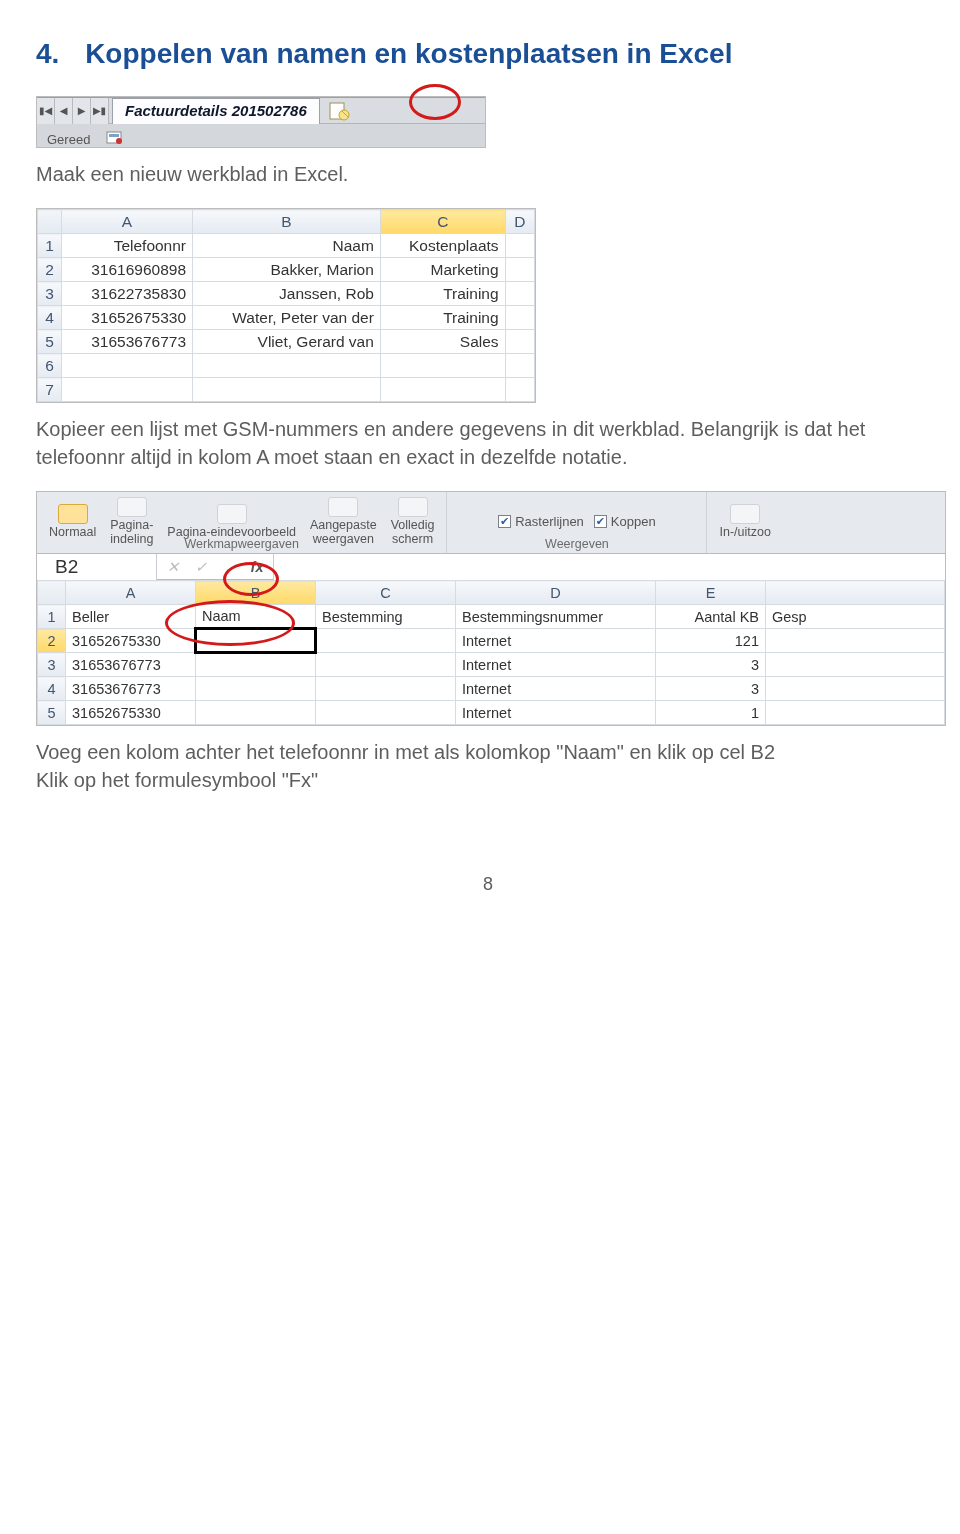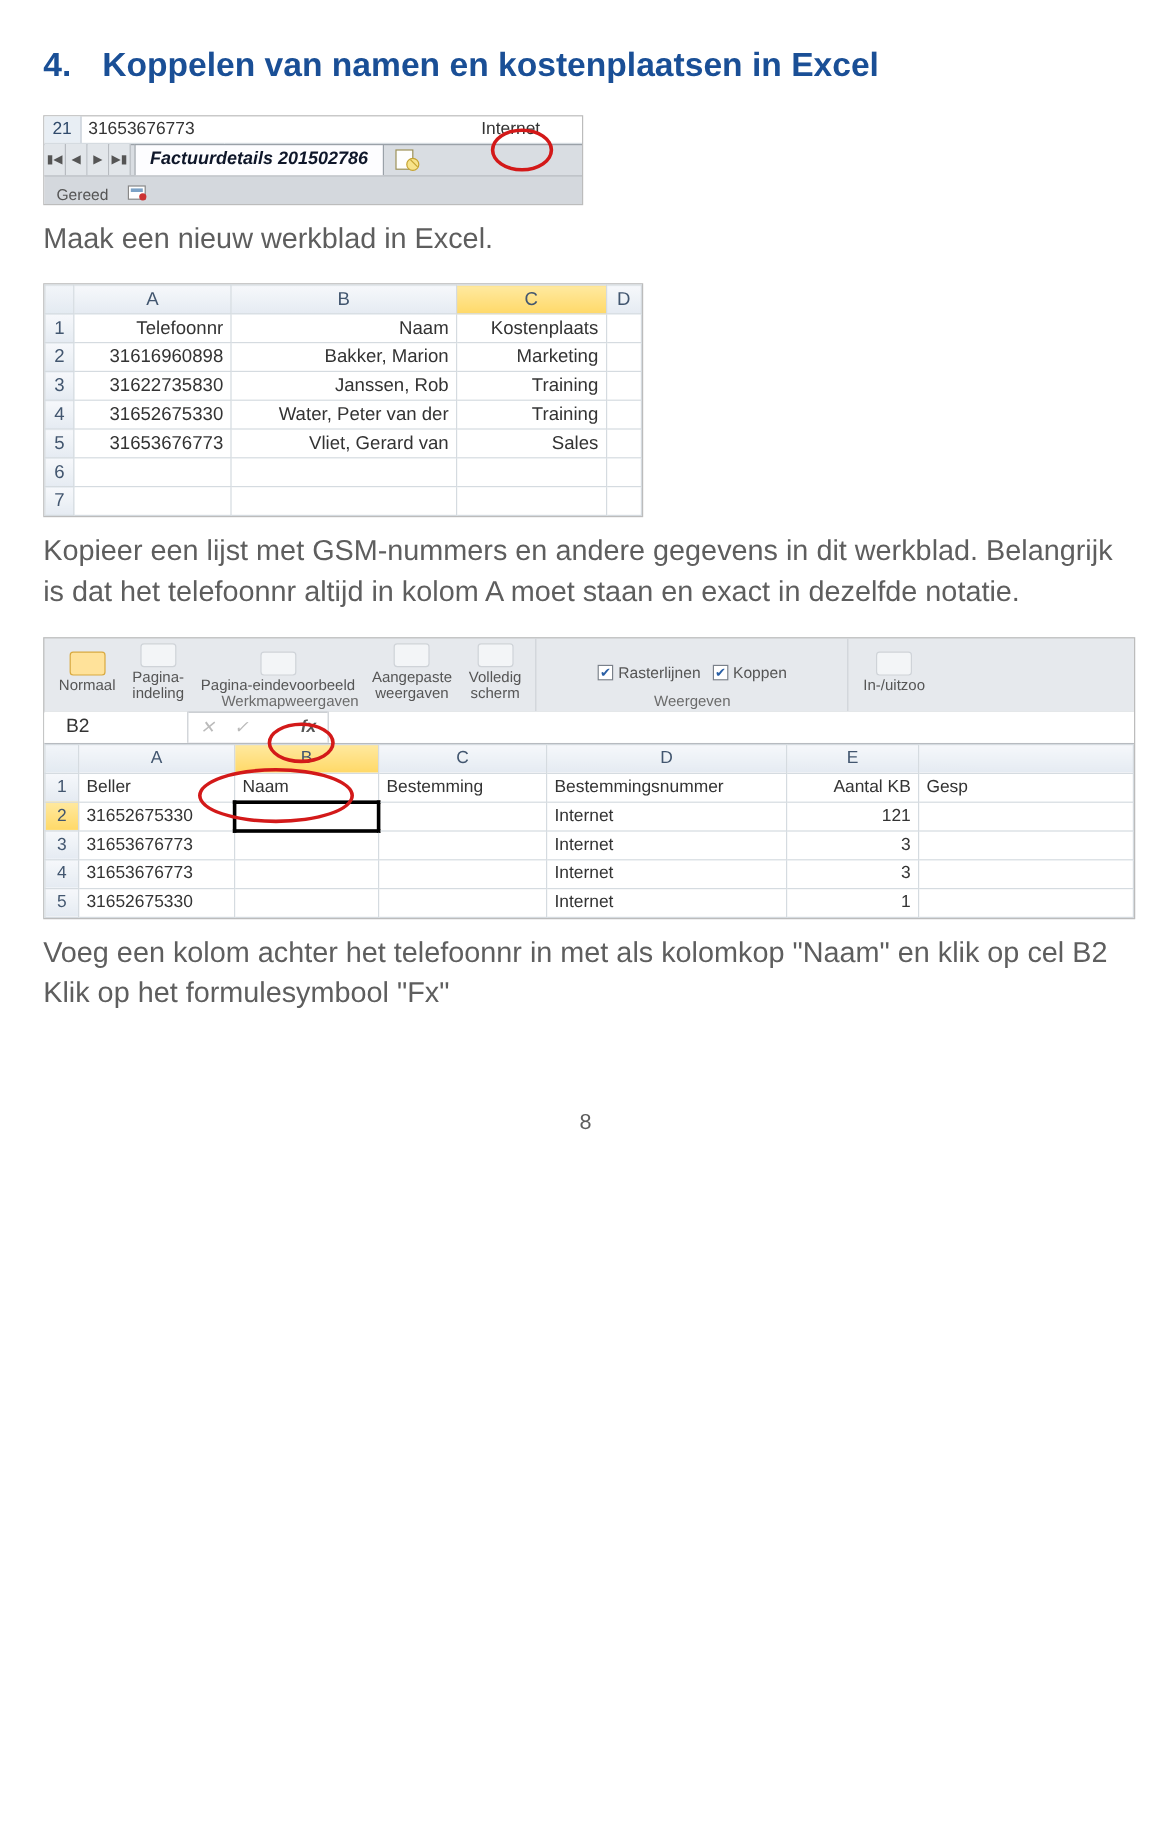--- a/index.html
+++ b/index.html
@@ -13,21 +13,21 @@
   }
   .heading {
     color: #1a4f96;
     font-weight: bold;
     font-size: 28px;
     line-height: 1.3;
     margin-bottom: 24px;
   }
   .heading .num { display: inline-block; margin-right: 18px; }
   .body-text {
-    font-size: 24px;
+    font-size: 20px;
     color: #5e5e5e;
     margin: 12px 0 20px 0;
     line-height: 1.4;
   }
 
   
   .fig1 {
     width: 450px;
     border: 1px solid #bcbcbc;
     font-family: "Segoe UI", Tahoma, sans-serif;
@@ -194,21 +194,21 @@
     height: 26px;
     background: #fff;
     border-bottom: 1px solid #b7bbc0;
   }
   .namebox {
     width: 120px; height: 26px;
     background: #fff;
     border-right: 1px solid #c9cdd2;
     padding-left: 18px;
     display: flex; align-items: center;
-    font-size: 16px;
+    font-size: 19px;
   }
   .fxbtns {
     display: flex; align-items: center; gap: 8px;
     padding: 0 6px;
     color: #7a7a7a;
     position: relative;
     height: 26px;
   }
   .fxbtn {
     width: 20px; text-align: center; font-style: italic;
@@ -240,26 +240,20 @@
 <body>
 
 <div class="heading">
   <span class="num">4.</span>
   <span>Koppelen van namen en kostenplaatsen in Excel</span>
 </div>
 
 <div class="fig1">
   <table class="fig1-grid">
     <tbody id="fig1-rows">
-        <tr>
-          <td class="rh">21</td>
-          <td class="c1">31653676773</td>
-          <td></td>
-          <td class="c3">Internet</td>
-        </tr>
       </tbody>
   </table>
   <div class="fig1-tabbar">
     <div class="nav-btn">▮◀</div>
     <div class="nav-btn">◀</div>
     <div class="nav-btn">▶</div>
     <div class="nav-btn">▶▮</div>
     <div class="sheettab">Factuurdetails 201502786</div>
     <div class="addsheet">
       <svg width="24" height="20">

